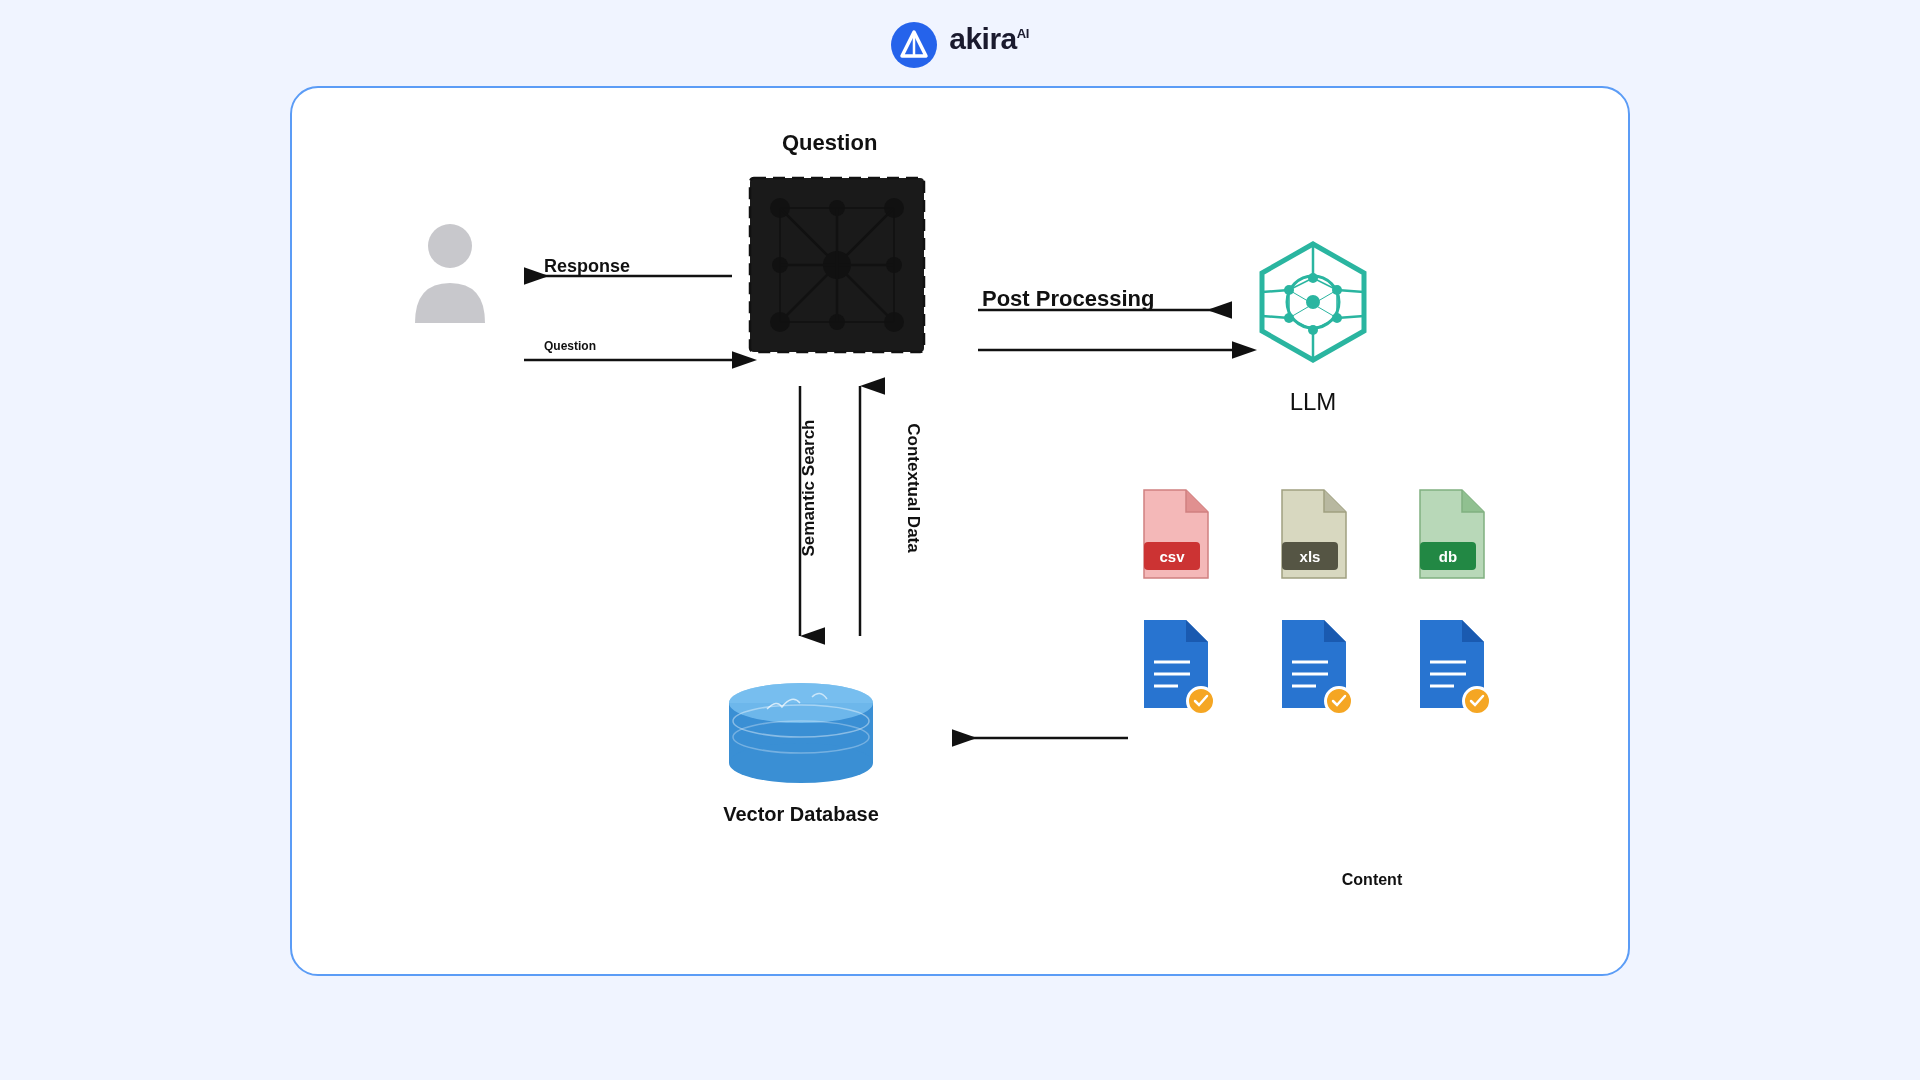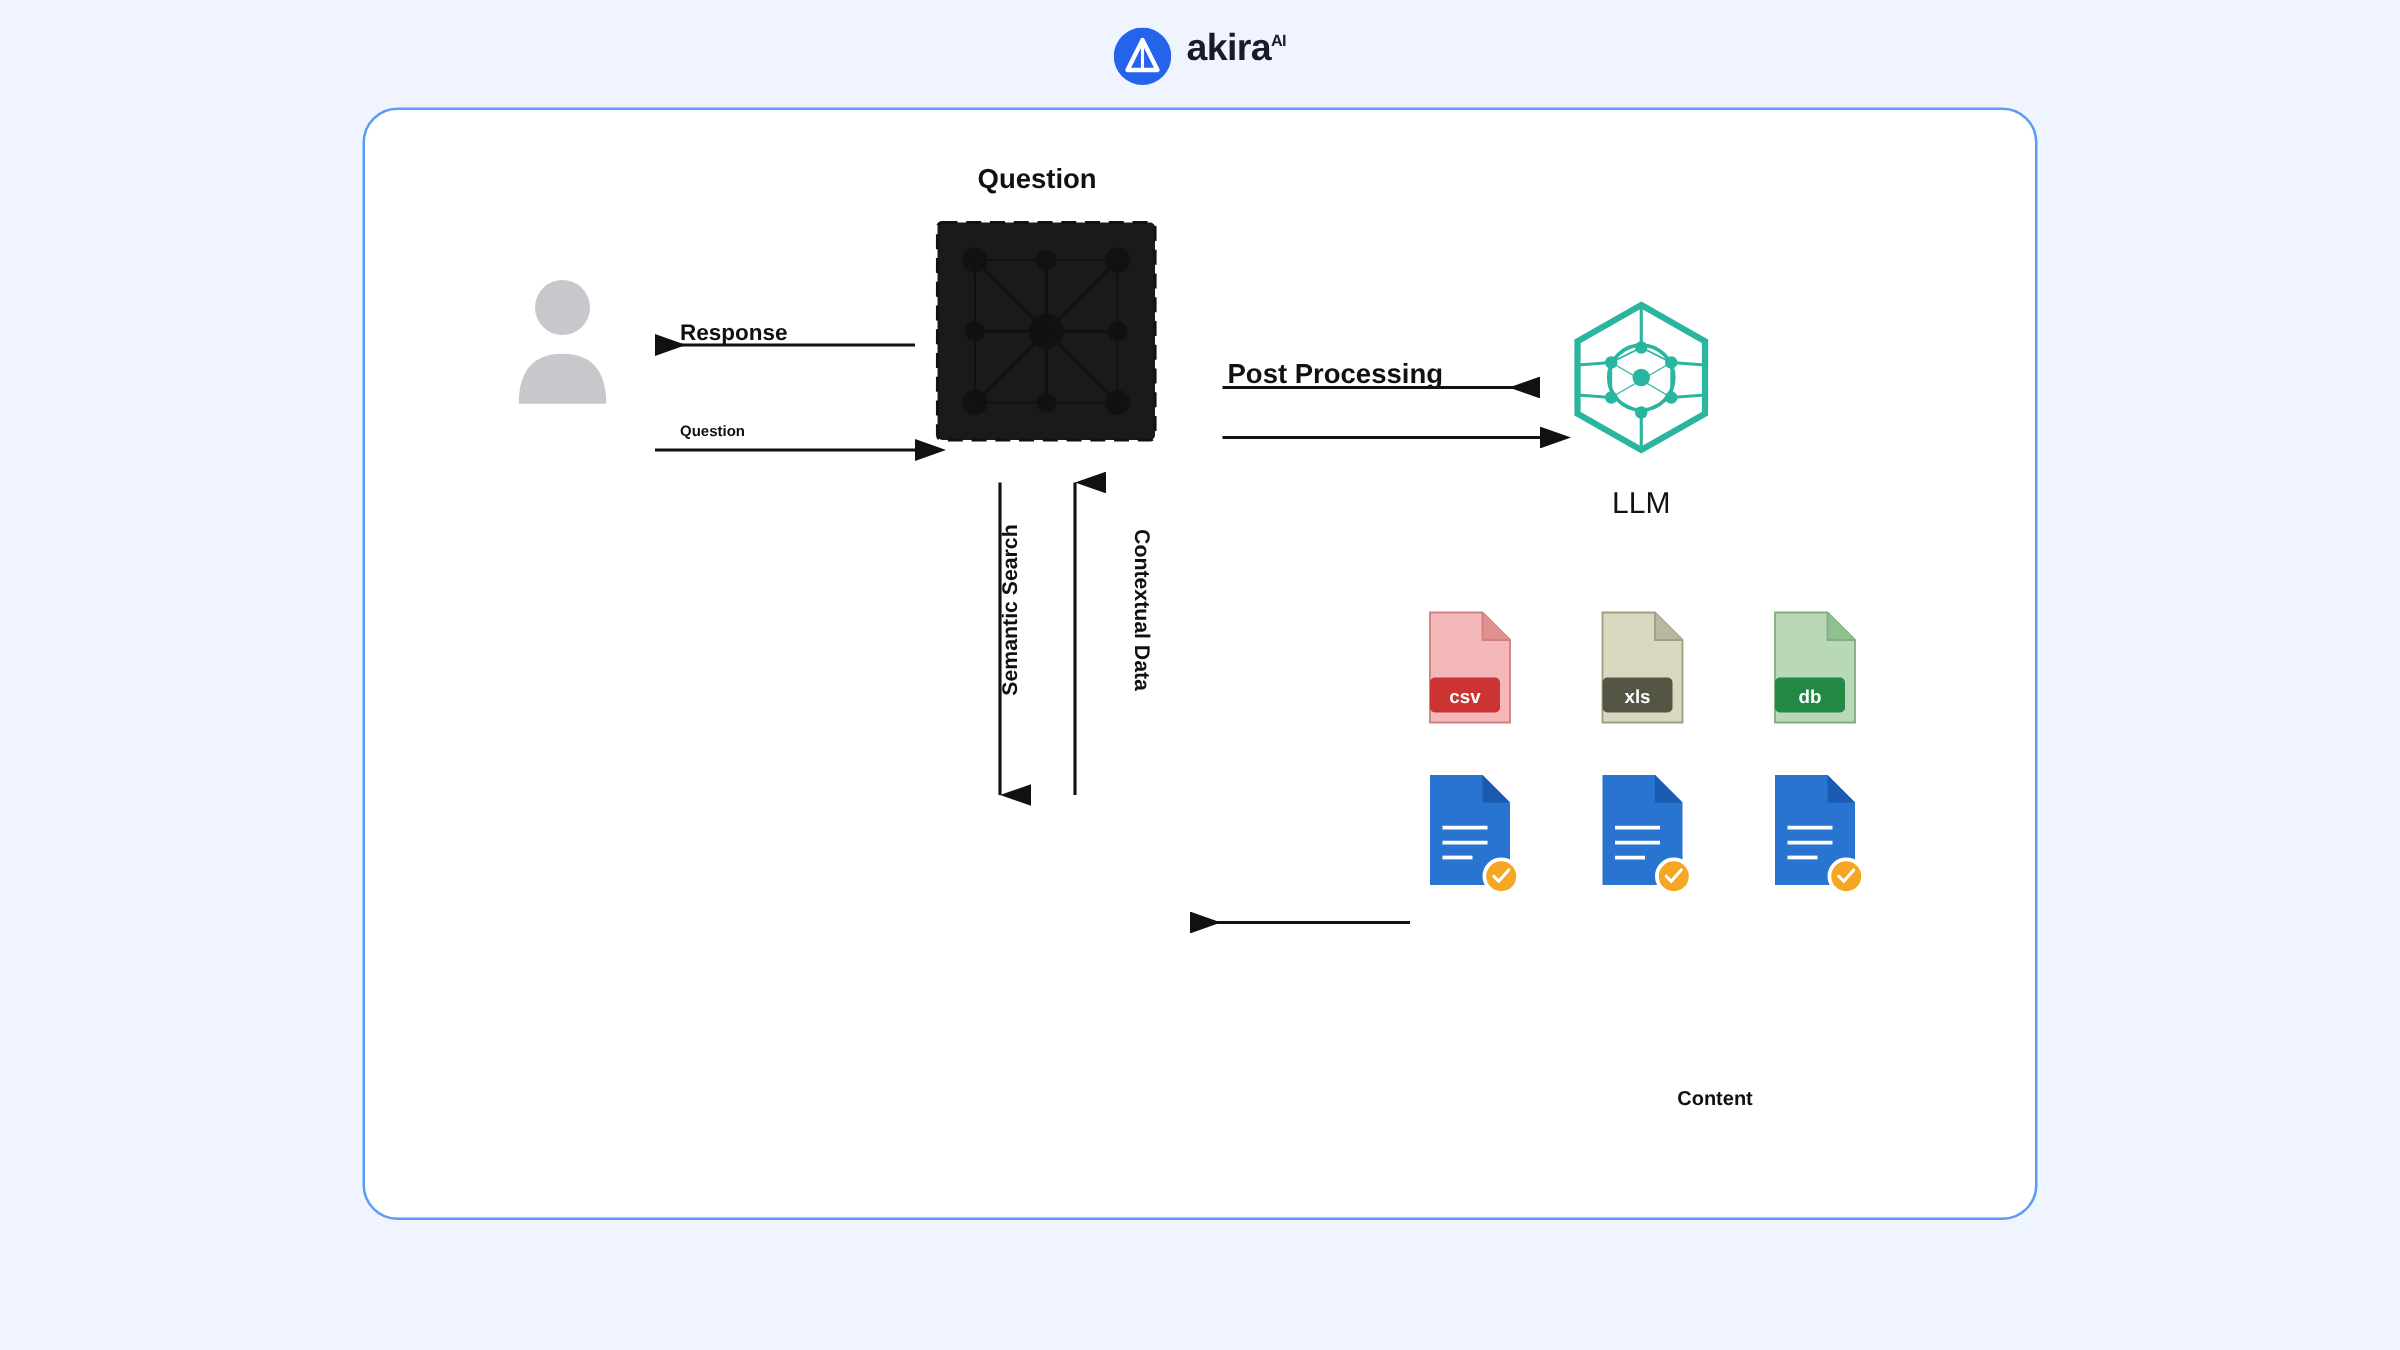--- a/index.html
+++ b/index.html
@@ -309,20 +309,37 @@
       <line x1="93" y1="54" x2="45" y2="82" stroke="#2ab5a0" stroke-width="1"></line>
       <circle cx="69" cy="66" r="7" fill="#2ab5a0"></circle>
     </svg>
     <div class="llm-label">LLM</div>
   </div>
 
   <div class="semantic-search-label">Semantic Search</div>
 
   <div class="contextual-data-label">Contextual Data</div>
 
+  <div class="vector-db-container">
+    <svg width="178" height="110" viewBox="0 0 178 110" fill="none">
+
+      <ellipse cx="89" cy="24" rx="72" ry="20" fill="#5baee8" opacity="0.9"></ellipse>
+      <rect x="17" y="24" width="144" height="60" fill="#3a8fd4"></rect>
+      <ellipse cx="89" cy="84" rx="72" ry="20" fill="#3a8fd4"></ellipse>
+
+      <ellipse cx="89" cy="24" rx="72" ry="20" fill="#7ac0f0" opacity="0.8"></ellipse>
+
+      <ellipse cx="89" cy="42" rx="68" ry="16" fill="none" stroke="white" stroke-width="1.5" opacity="0.4"></ellipse>
+      <ellipse cx="89" cy="58" rx="68" ry="16" fill="none" stroke="white" stroke-width="1.5" opacity="0.3"></ellipse>
+
+      <path d="M55 30 Q65 20 70 28 Q80 15 88 24" stroke="white" stroke-width="1.5" fill="none" opacity="0.7"></path>
+      <path d="M100 18 Q108 10 115 20" stroke="white" stroke-width="1.5" fill="none" opacity="0.6"></path>
+    </svg>
+    <div class="vector-db-label">Vector Database</div>
+  </div>
 
   <div class="files-row">
 
     <div style="position:relative;width:80px;height:96px;">
       <svg width="80" height="96" viewBox="0 0 80 96">
         <path d="M12 4 H54 L76 26 V92 H12 Z" fill="#f4b8b8" stroke="#d08080" stroke-width="1.5"></path>
         <path d="M54 4 L54 26 L76 26" fill="#e09090" stroke="#d08080" stroke-width="1.5"></path>
         <rect x="12" y="56" width="56" height="28" rx="4" fill="#cc3333"></rect>
         <text x="40" y="76" text-anchor="middle" fill="white" font-size="15" font-weight="700" font-family="Arial">csv</text>
       </svg>

